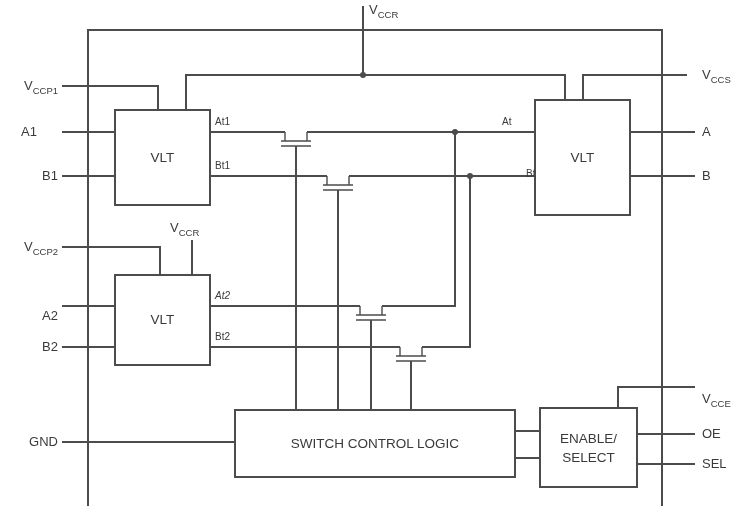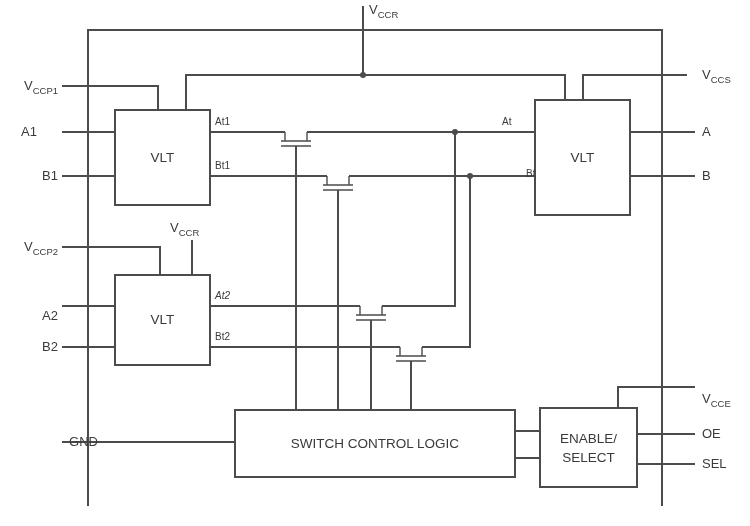--- a/index.html
+++ b/index.html
@@ -87,21 +87,21 @@
   </svg>
 
   <div class="lbl" style="left:369px;top:2px;"><span>V</span><sub>CCR</sub></div>
 
   <div class="lbl lp" style="top:78px;"><span>V</span><sub>CCP1</sub></div>
   <div class="lbl lp" style="top:124px;text-align:center;"><span>A1</span></div>
   <div class="lbl lp" style="top:168px;"><span>B1</span></div>
   <div class="lbl lp" style="top:239px;"><span>V</span><sub>CCP2</sub></div>
   <div class="lbl lp" style="top:308px;"><span>A2</span></div>
   <div class="lbl lp" style="top:339px;"><span>B2</span></div>
-  <div class="lbl lp" style="top:434px;padding-left:40px;"><span>GND</span></div>
+  <div class="lbl lp" style="top:434px;"><span>GND</span></div>
 
   <div class="lbl" style="left:170px;top:220px;"><span>V</span><sub>CCR</sub></div>
 
   <div class="lbl rp" style="top:67px;"><span>V</span><sub>CCS</sub></div>
   <div class="lbl rp" style="top:124px;"><span>A</span></div>
   <div class="lbl rp" style="top:168px;"><span>B</span></div>
   <div class="lbl rp" style="top:379px;margin-top:12px;"><span>V</span><sub>CCE</sub></div>
   <div class="lbl rp" style="top:426px;"><span>OE</span></div>
   <div class="lbl rp" style="top:456px;"><span>SEL</span></div>
 

